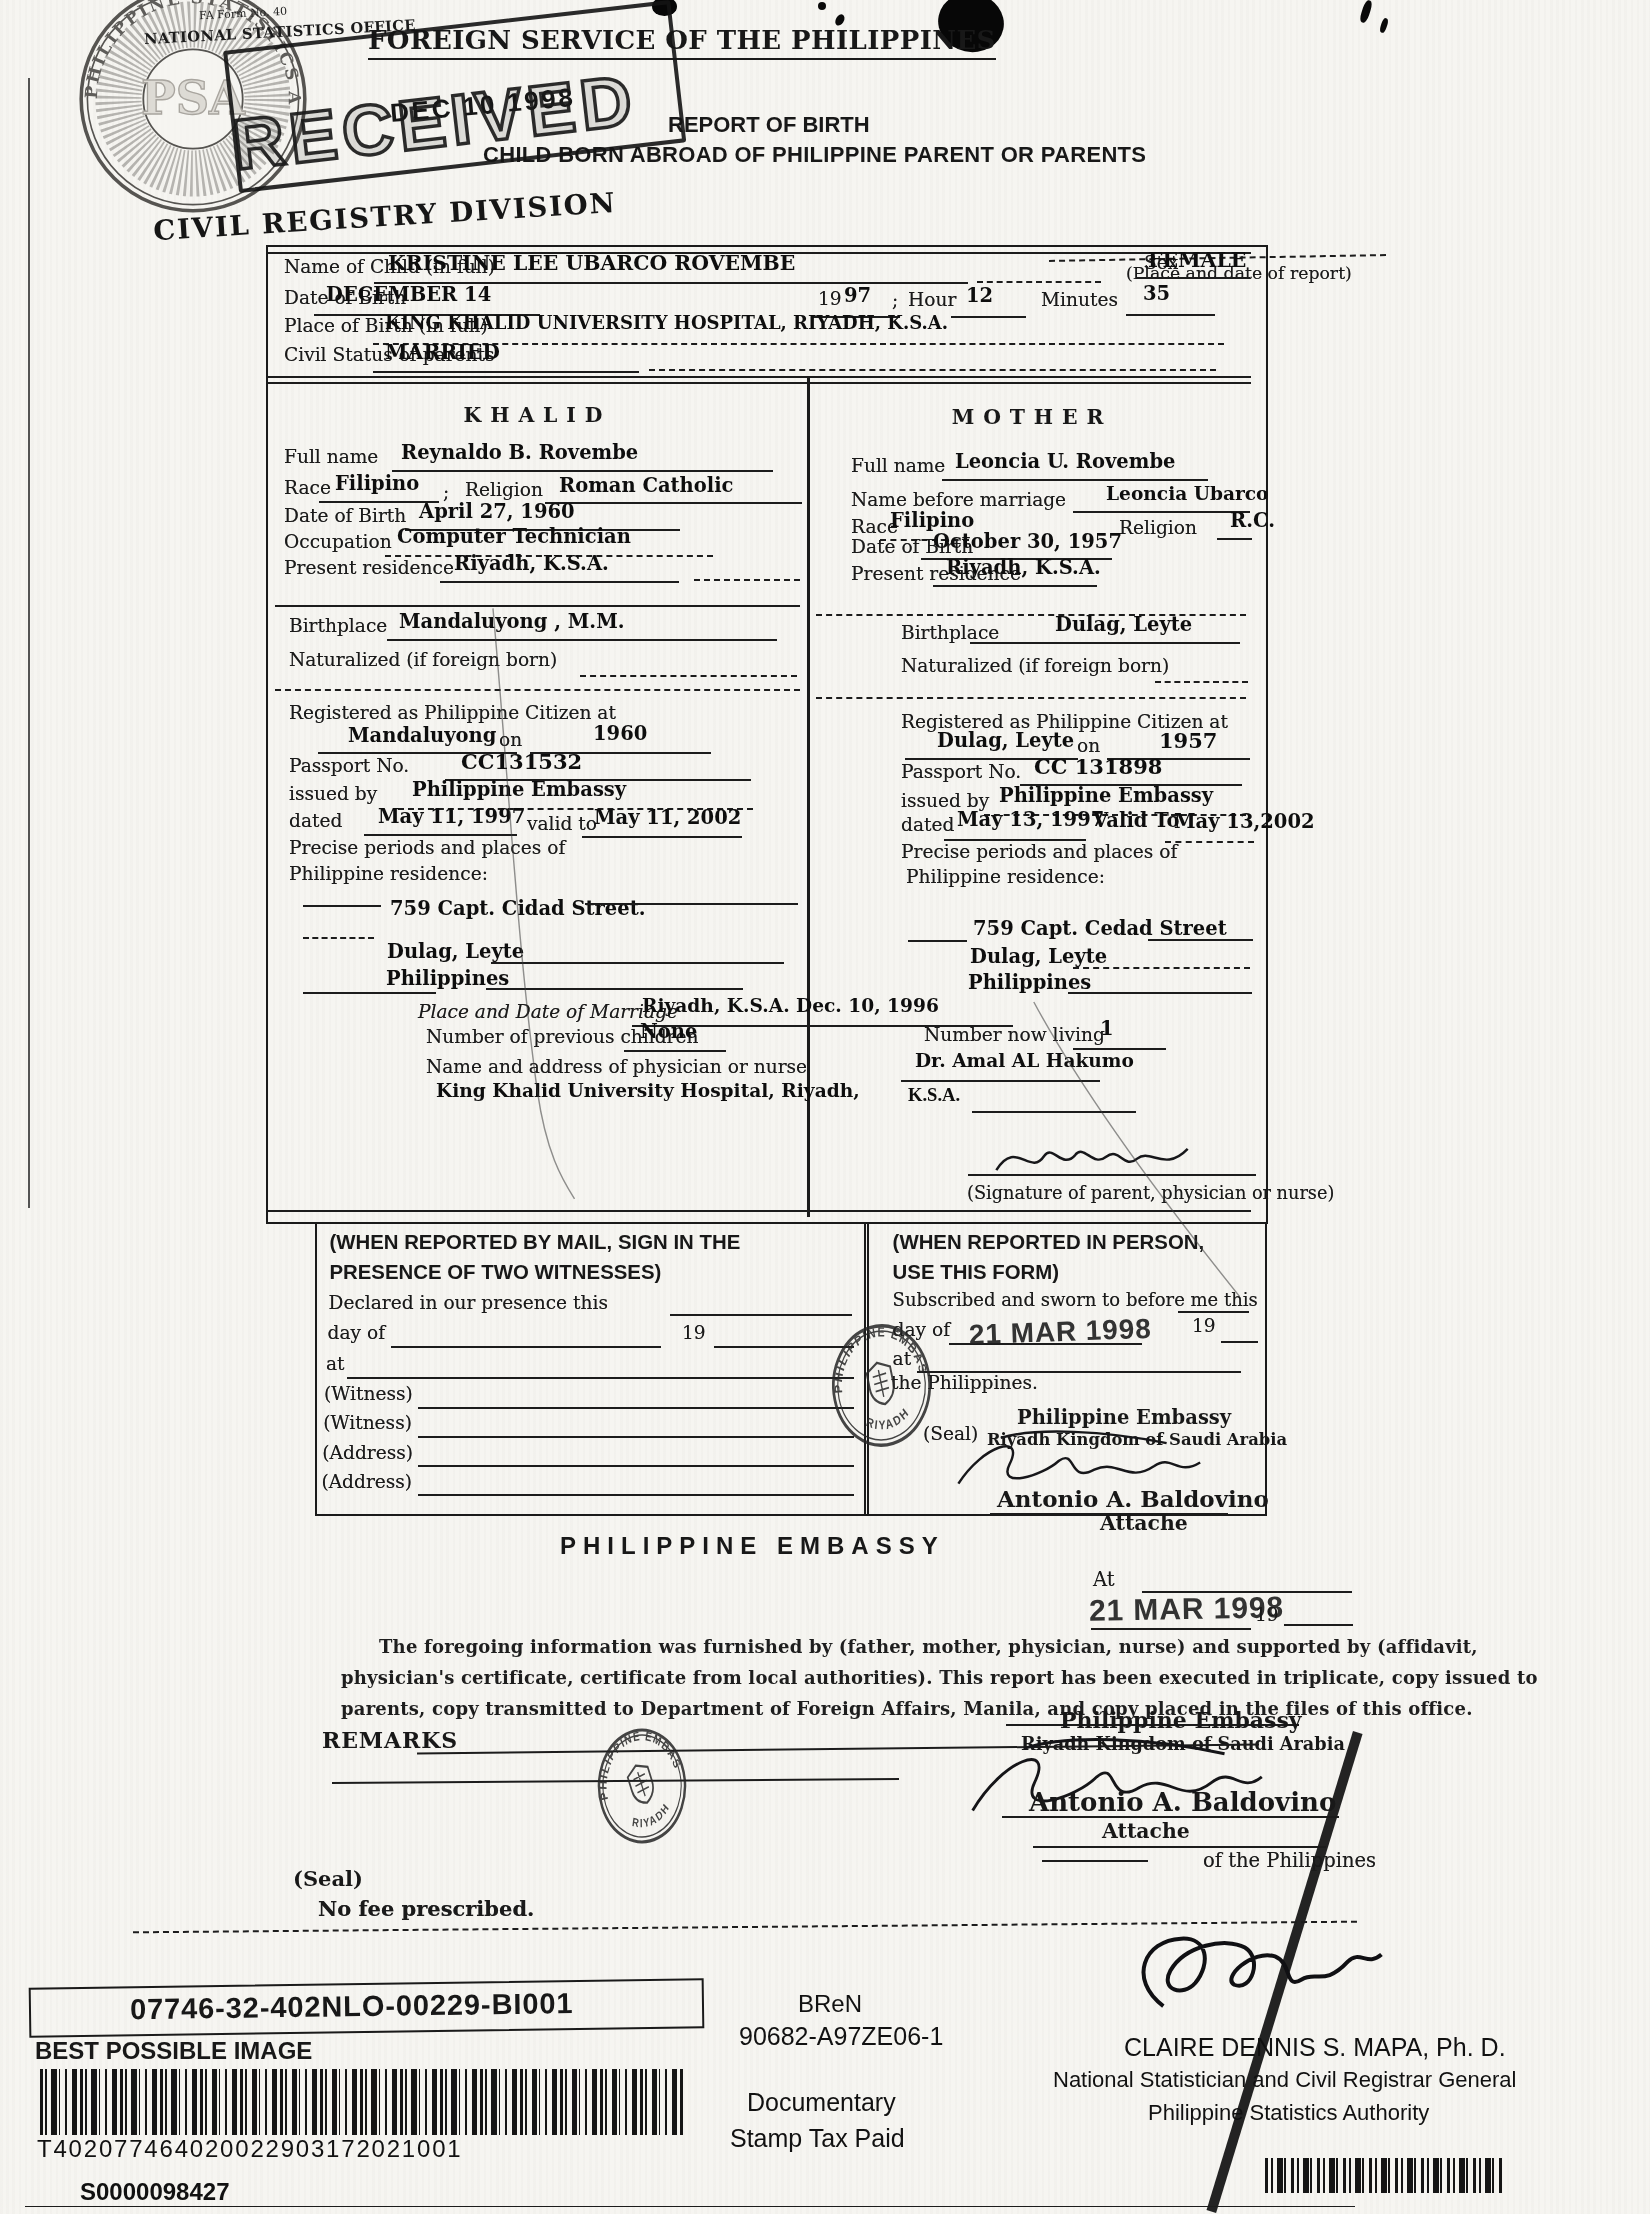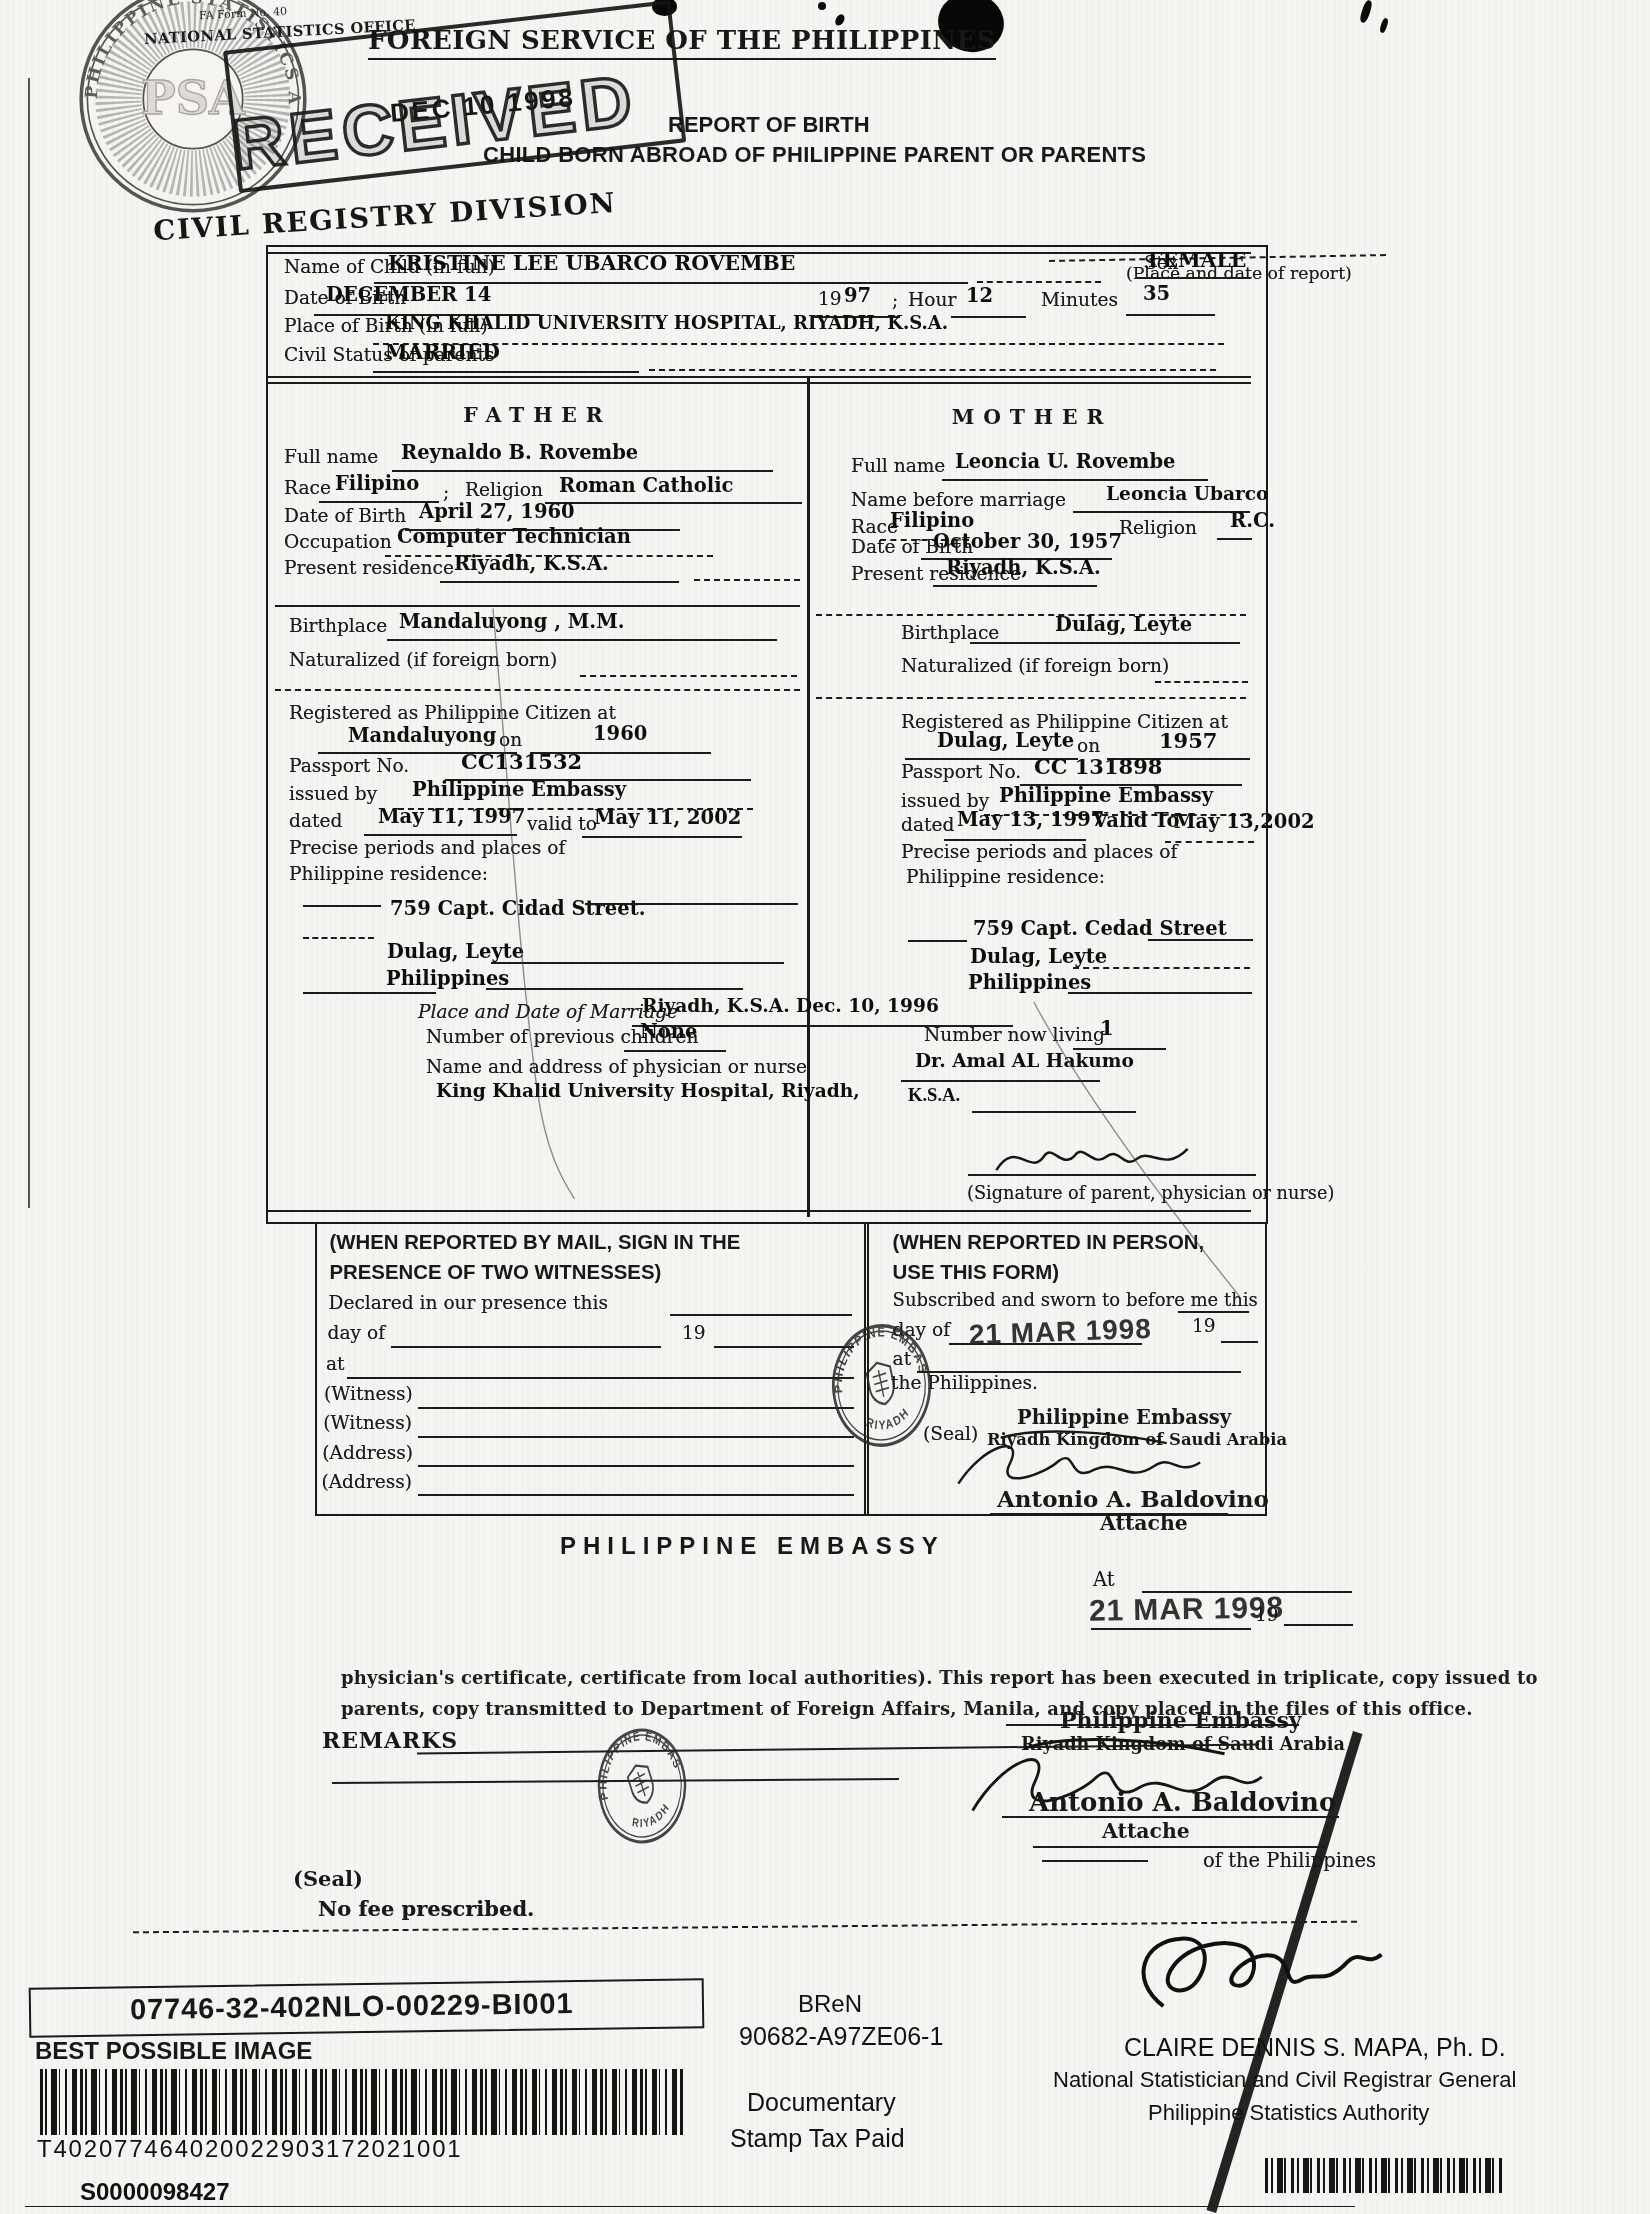--- a/index.html
+++ b/index.html
@@ -89,21 +89,21 @@
 
     <div class="abs lab" style="left:16px;top:98px;">Civil Status of parents</div>
     <div class="abs val" style="left:117px;top:93px;font-size:20.4px;">MARRIED</div>
     <div class="ln" style="left:105px;top:124px;width:266px;"></div>
     <div class="ln lnd" style="left:381px;top:122px;width:567px;"></div>
 
     <div class="ln" style="left:0;top:129px;width:983px;"></div>
     <div class="ln" style="left:0;top:135px;width:983px;"></div>
     <div class="abs" style="left:539px;top:129px;width:2.7px;height:841px;background:#1a1a1a;"></div>
 
-    <div class="abs" style="left:0;top:156px;width:539px;text-align:center;font-weight:bold;font-size:20.4px;letter-spacing:8.9px;">FATHER</div>
+    <div class="abs" style="left:0;top:156px;width:539px;text-align:center;font-weight:bold;font-size:20.4px;letter-spacing:8.9px;">KHALID</div>
     <div class="abs lab" style="left:16px;top:200px;">Full name</div>
     <div class="abs val" style="left:133px;top:194px;">Reynaldo B. Rovembe</div>
     <div class="ln" style="left:124px;top:223px;width:381px;"></div>
     <div class="abs lab" style="left:16px;top:231px;">Race</div>
     <div class="abs val" style="left:67px;top:225px;">Filipino</div>
     <div class="ln" style="left:51px;top:254px;width:120px;"></div>
     <div class="abs lab" style="left:175px;top:236px;">;</div>
     <div class="abs lab" style="left:197px;top:233px;">Religion</div>
     <div class="abs val" style="left:291px;top:227px;">Roman Catholic</div>
     <div class="ln" style="left:277px;top:255px;width:257px;"></div>
@@ -293,20 +293,21 @@
   </svg>
 
   <div class="abs sans" style="left:560px;top:1532px;font-size:24px;font-weight:bold;letter-spacing:7px;">PHILIPPINE EMBASSY</div>
   <div class="abs lab" style="left:1093px;top:1569px;font-size:19.5px;">At</div>
   <div class="ln" style="left:1142px;top:1591px;width:210px;"></div>
   <div class="abs sans stampink" style="left:1089px;top:1592px;font-size:30px;font-weight:bold;letter-spacing:0.9px;transform:rotate(-1deg);">21 MAR 1998</div>
   <div class="ln" style="left:1091px;top:1628px;width:160px;"></div>
   <div class="abs lab" style="left:1255px;top:1605px;">19</div>
   <div class="ln" style="left:1284px;top:1624px;width:69px;"></div>
 
+  <div class="abs" style="left:379px;top:1636px;font-size:18px;font-weight:bold;letter-spacing:0.2px;color:#1e1e1e;">The foregoing information was furnished by (father, mother, physician, nurse) and supported by (affidavit,</div>
   <div class="abs" style="left:341px;top:1698px;font-size:18px;font-weight:bold;letter-spacing:0.2px;color:#1e1e1e;">parents, copy transmitted to Department of Foreign Affairs, Manila, and copy placed in the files of this office.</div>
   <div class="abs" style="left:341px;top:1667px;font-size:18px;font-weight:bold;letter-spacing:0.2px;color:#1e1e1e;">physician's certificate, certificate from local authorities). This report has been executed in triplicate, copy issued to</div>
   <div class="ln" style="left:1006px;top:1724px;width:293px;"></div>
 
   <div class="abs" style="left:1060px;top:1707px;font-weight:bold;font-size:22px;">Philippine Embassy</div>
   <div class="abs" style="left:1021px;top:1733px;font-weight:bold;font-size:17.7px;">Riyadh Kingdom of Saudi Arabia</div>
 
   <div class="abs" style="left:322px;top:1727px;font-weight:bold;font-size:22px;letter-spacing:0.9px;">REMARKS</div>
   <div class="ln" style="left:417px;top:1748px;width:842px;transform:rotate(-0.6deg);border-top-width:2.7px;"></div>
   <div class="ln" style="left:332px;top:1780px;width:567px;transform:rotate(-0.4deg);border-top-width:2.7px;"></div>

